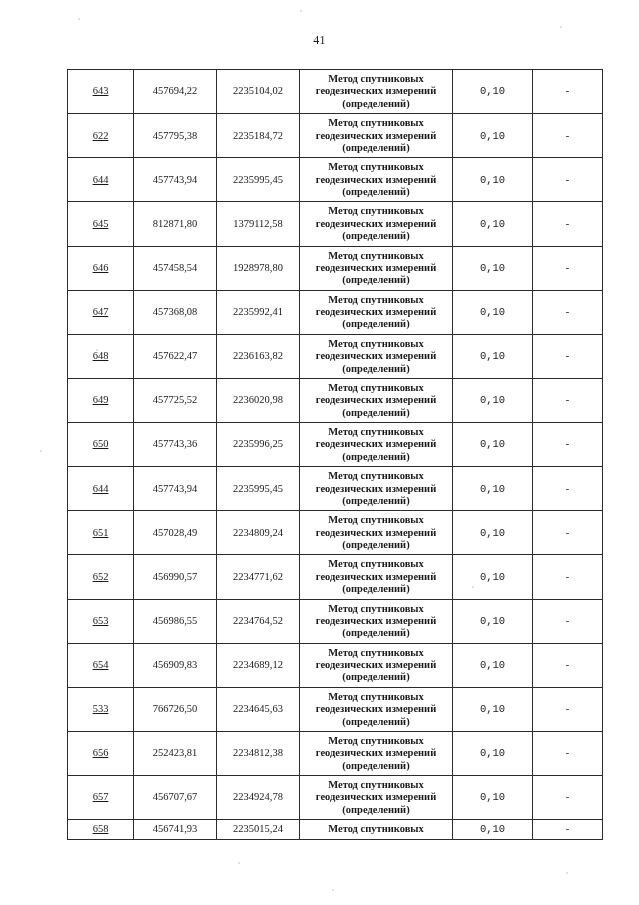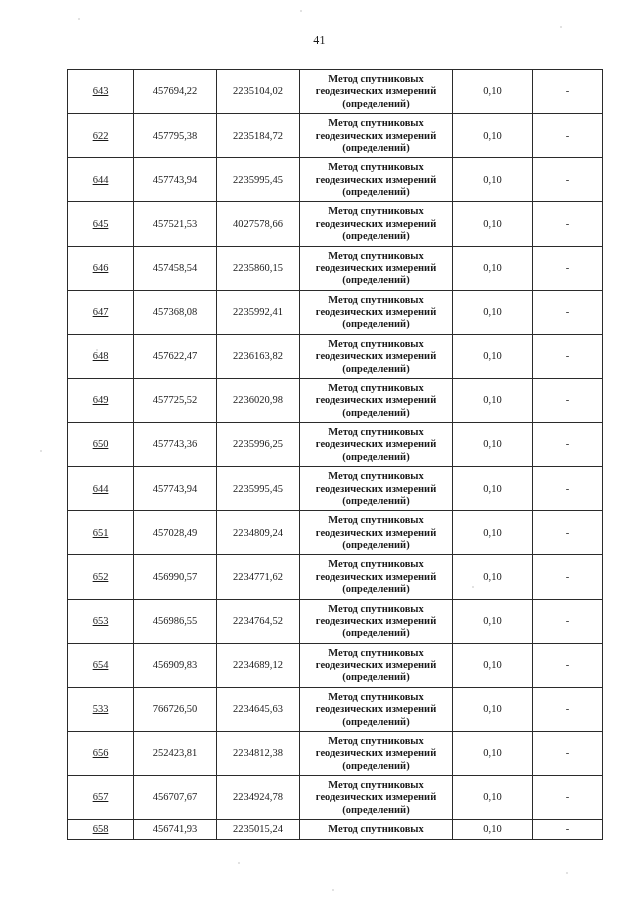--- a/index.html
+++ b/index.html
@@ -47,21 +47,21 @@
     font-size: 10.5px;
     line-height: 1.18;
     padding: 3px 2px;
     vertical-align: middle;
     text-align: center;
   }
   td.c-num { width: 61px; text-decoration: underline; }
   td.c-x   { width: 78px; }
   td.c-y   { width: 78px; }
   td.c-method { width: 148px; font-size: 9.2px; line-height: 1.22; padding: 4px 4px; font-weight: bold; }
-  td.c-prec { width: 75px; }
+  td.c-prec { width: 75px; font-family: Liberation Mono, monospace; }
   td.c-last { width: 65px; }
   .method-line { display: block; }
   .dash { font-size: 11px; }
   
   .speck {
     position: absolute;
     background: #b9b9b9;
     border-radius: 50%;
     opacity: 0.55;
   }
@@ -107,34 +107,34 @@
             <td class="c-method">
               <span class="method-line">Метод спутниковых</span>
               <span class="method-line">геодезических измерений</span>
               <span class="method-line">(определений)</span>
             </td>
             <td class="c-prec">0,10</td>
             <td class="c-last dash">-</td>
           </tr>
           <tr>
             <td class="c-num">645</td>
-            <td class="c-x">457521,53</td>
-            <td class="c-y">4027578,66</td>
+            <td class="c-x">812871,80</td>
+            <td class="c-y">1379112,58</td>
             <td class="c-method">
               <span class="method-line">Метод спутниковых</span>
               <span class="method-line">геодезических измерений</span>
               <span class="method-line">(определений)</span>
             </td>
             <td class="c-prec">0,10</td>
             <td class="c-last dash">-</td>
           </tr>
           <tr>
             <td class="c-num">646</td>
             <td class="c-x">457458,54</td>
-            <td class="c-y">2235860,15</td>
+            <td class="c-y">1928978,80</td>
             <td class="c-method">
               <span class="method-line">Метод спутниковых</span>
               <span class="method-line">геодезических измерений</span>
               <span class="method-line">(определений)</span>
             </td>
             <td class="c-prec">0,10</td>
             <td class="c-last dash">-</td>
           </tr>
           <tr>
             <td class="c-num">647</td>

